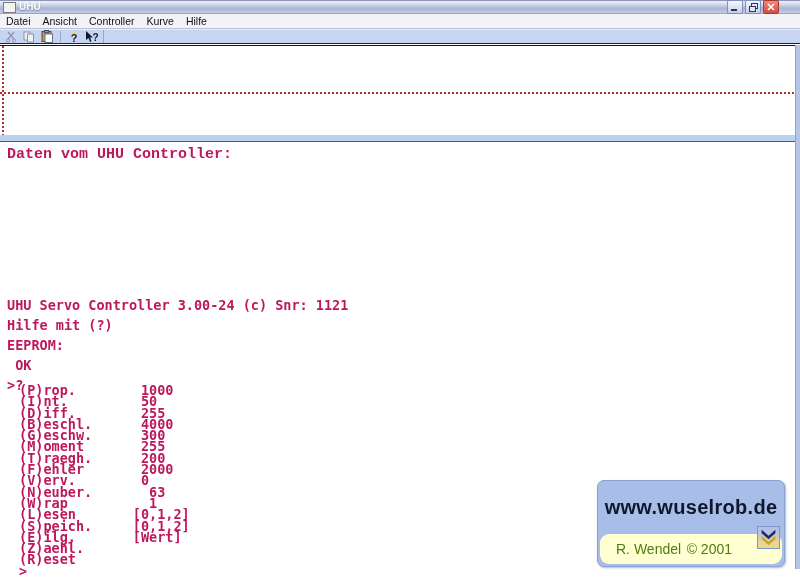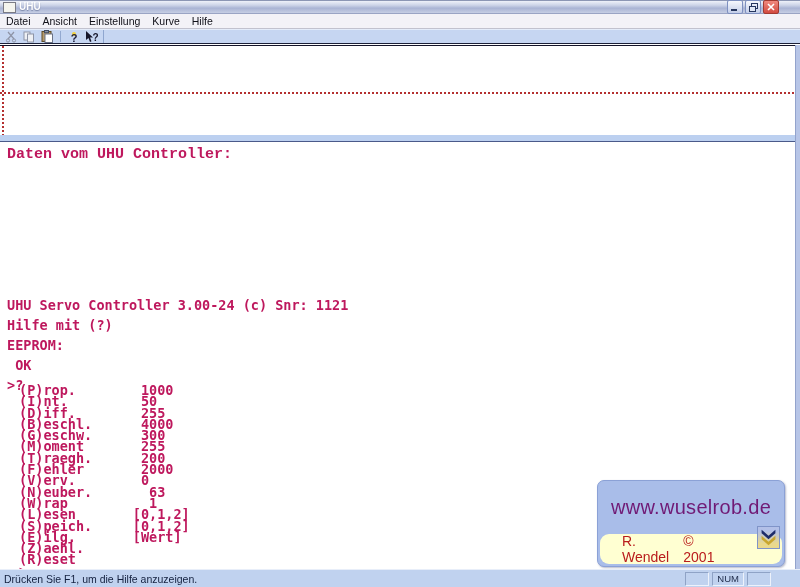--- a/index.html
+++ b/index.html
@@ -64,27 +64,27 @@
   .term-params{position:absolute;left:7px;top:231px;font-size:13.5px;line-height:11.3px;white-space:pre;margin:12px;}
   
   .right-frame{position:absolute;top:45px;right:0;width:5px;height:524px;background:#b7c5e7;border-left:1px solid #93a3cc;box-sizing:border-box;}
   
   .badge{
     position:absolute;left:597px;top:480px;width:188px;height:87px;
     background:#a9bde9;border:1px solid #8ba1d6;border-radius:7px;box-sizing:border-box;
     box-shadow:1px 1px 2px rgba(90,100,140,.45);
   }
   .badge-site{
-    text-align:center;margin-top:15px;font-size:20px;font-weight:normal;color:#701a75;
+    text-align:center;margin-top:15px;font-size:20px;font-weight:bold;color:#0f172a;
     letter-spacing:.3px;
   }
   .badge-footer{
     position:absolute;left:2px;right:2px;bottom:2px;height:30px;background:#ffffd2;
     border-radius:9px;display:flex;align-items:center;justify-content:space-between;
-    font-size:14px;color:#b91c1c;padding:0 22px;box-sizing:border-box;
+    font-size:14px;color:#4d7c0f;padding:0 16px;box-sizing:border-box;
   }
   .badge-year{margin-right:34px;}
   .badge-chevron{
     position:absolute;right:4px;top:45px;width:23px;height:23px;z-index:2;
     border:1px solid #8094c8;background:linear-gradient(#b3c0e8 20%,#ead98c 80%);
     box-sizing:border-box;display:flex;align-items:center;justify-content:center;
   }
   
   .statusbar{
     position:absolute;top:569px;left:0;right:0;height:18px;background:#c0d2ef;
@@ -122,21 +122,21 @@
         <svg width="8" height="8">
           <path d="M1 1 L7 7 M7 1 L1 7" stroke="#ffffff" stroke-width="1.6"></path>
         </svg>
       </div>
     </div>
   </div>
 
   <div class="menubar">
     <span class="menu-item">Datei</span>
     <span class="menu-item">Ansicht</span>
-    <span class="menu-item">Einstellung</span>
+    <span class="menu-item">Controller</span>
     <span class="menu-item">Kurve</span>
     <span class="menu-item">Hilfe</span>
   </div>
 
   <div class="toolbar">
     <div class="tool-band">
       <div class="tool-btn">
         <svg width="12" height="12">
           <path d="M3 1 L9 8 M9 1 L3 8" stroke="#8e94a6" stroke-width="1.2" fill="none"></path>
           <circle cx="3" cy="9.5" r="1.6" fill="none" stroke="#8e94a6"></circle>
@@ -214,22 +214,14 @@
       <span class="badge-year">© 2001</span>
     </div>
     <div class="badge-chevron">
       <svg width="19" height="19" viewBox="0 0 22 22">
         <polygon points="3,2 11,9 19,2 19,6 11,13 3,6" fill="#1d2c6a"></polygon>
         <polygon points="3,9 11,16 19,9 19,13 11,20 3,13" fill="#c9a62e"></polygon>
       </svg>
     </div>
   </div>
 
-  <div class="statusbar">
-    <div class="status-msg">Drücken Sie F1, um die Hilfe anzuzeigen.</div>
-    <div class="status-panes">
-      <div class="status-pane" style="min-width:14px;"></div>
-      <div class="status-pane">NUM</div>
-      <div class="status-pane" style="min-width:14px;"></div>
-    </div>
-  </div>
 
 </div>
 
 </body></html>

